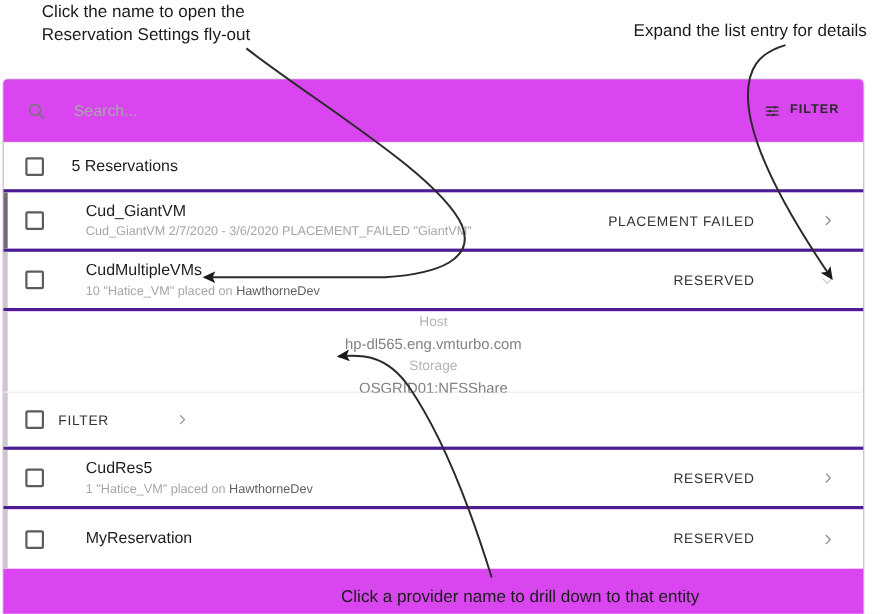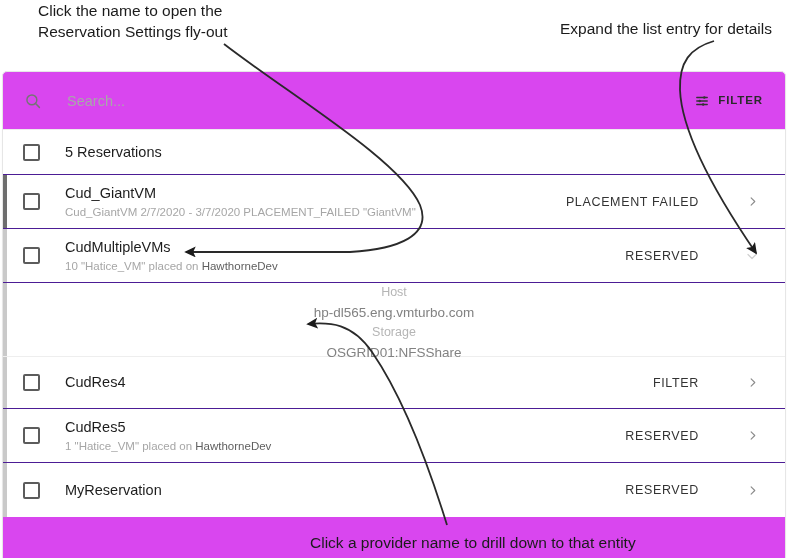--- a/index.html
+++ b/index.html
@@ -19,21 +19,21 @@
   
   .annotation {
     position: absolute;
     font-family: "Liberation Sans", sans-serif;
     font-size: 15.5px;
     line-height: 21px;
     color: #1b1b1b;
     white-space: pre-line;
   }
   #anno-top-left { left: 38px; top: 0px; }
-  #anno-top-right { left: 560px; top: 18px; text-align: right; }
+  #anno-top-right { left: 576px; top: 18px; text-align: right; }
   #anno-bottom { left: 310px; top: 532px; }
 
   #anno-layer {
     position: absolute;
     left: 0; top: 0;
     width: 800px; height: 558px;
     pointer-events: none;
   }
 
   
@@ -99,27 +99,27 @@
     font-weight: bold;
     color: #2b2b2b;
   }
 
   
   .list-row {
     position: relative;
     display: flex;
     align-items: center;
     box-sizing: border-box;
-    border-bottom: 1px solid #4c1d95;
+    border-bottom: 3px solid #4c1d95;
     padding-left: 20px;
     padding-right: 18px;
     background: #ffffff;
   }
   #header-row { height: 45px; }
-  .res-row { height: 54px; }
+  .res-row { height: 54px; gap: 13px; }
   .res-row.no-sub { height: 52px; }
 
   .row-accent {
     position: absolute;
     left: 0;
     top: 0;
     bottom: 0;
     width: 4px;
   }
 
@@ -246,21 +246,21 @@
     <div class="row-main">
       <span class="row-title">5 Reservations</span>
     </div>
   </div>
 
   <div class="list-row res-row">
     <span class="row-accent" style="background:#6e6e6e"></span>
     <span class="checkbox"></span>
     <div class="row-main">
       <span class="row-title">Cud_GiantVM</span>
-      <span class="row-sub">Cud_GiantVM 2/7/2020 - 3/7/2020 PLACEMENT_FAILED "GiantVM"</span>
+      <span class="row-sub">Cud_GiantVM 2/7/2020 - 3/6/2020 PLACEMENT_FAILED "GiantVM"</span>
     </div>
     <span class="row-status">PLACEMENT FAILED</span>
     <span class="row-chevron">
       <svg width="11" height="11" viewBox="0 0 24 24" fill="none" stroke="currentColor" stroke-width="2.4" stroke-linecap="round" stroke-linejoin="round">
         <polyline points="9,4 17,12 9,20"></polyline>
       </svg>
     </span>
   </div>
 
   <div class="list-row res-row">
@@ -286,23 +286,20 @@
     </div>
     <div class="detail-cell">
       <span class="detail-label">Storage</span>
       <span class="detail-value">QSGRID01:NFSShare</span>
     </div>
   </div>
 
   <div class="list-row res-row no-sub">
     <span class="row-accent" style="background:#c9c9c9"></span>
     <span class="checkbox"></span>
-    <div class="row-main">
-      <span class="row-title">CudRes4</span>
-    </div>
     <span class="row-status">FILTER</span>
     <span class="row-chevron">
       <svg width="11" height="11" viewBox="0 0 24 24" fill="none" stroke="currentColor" stroke-width="2.4" stroke-linecap="round" stroke-linejoin="round">
         <polyline points="9,4 17,12 9,20"></polyline>
       </svg>
     </span>
   </div>
 
   <div class="list-row res-row">
     <span class="row-accent" style="background:#c9c9c9"></span>

